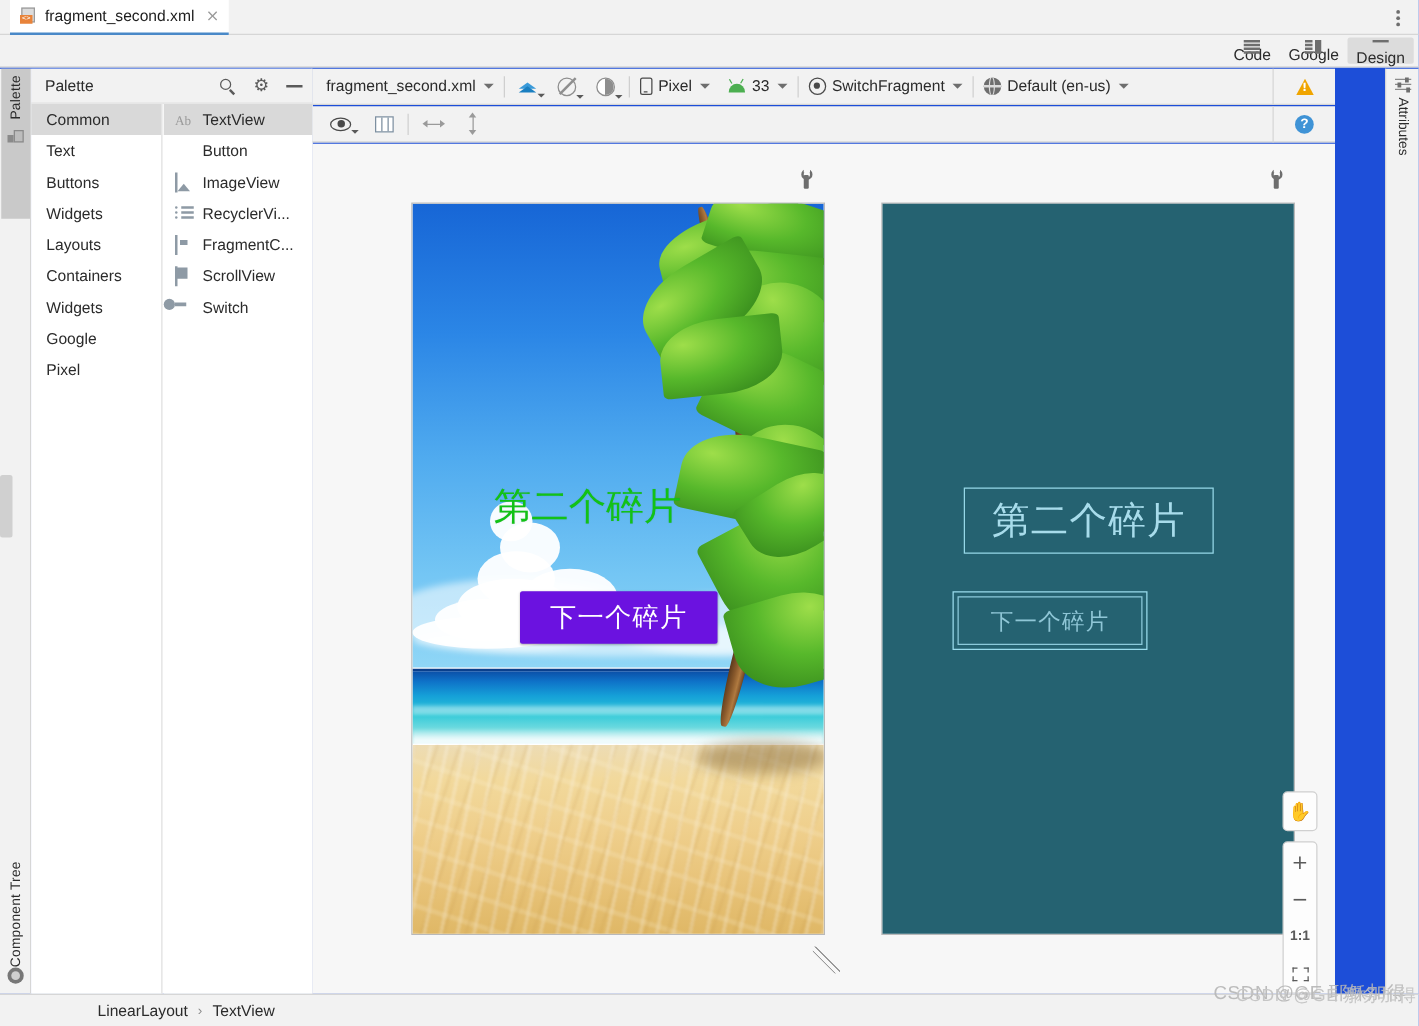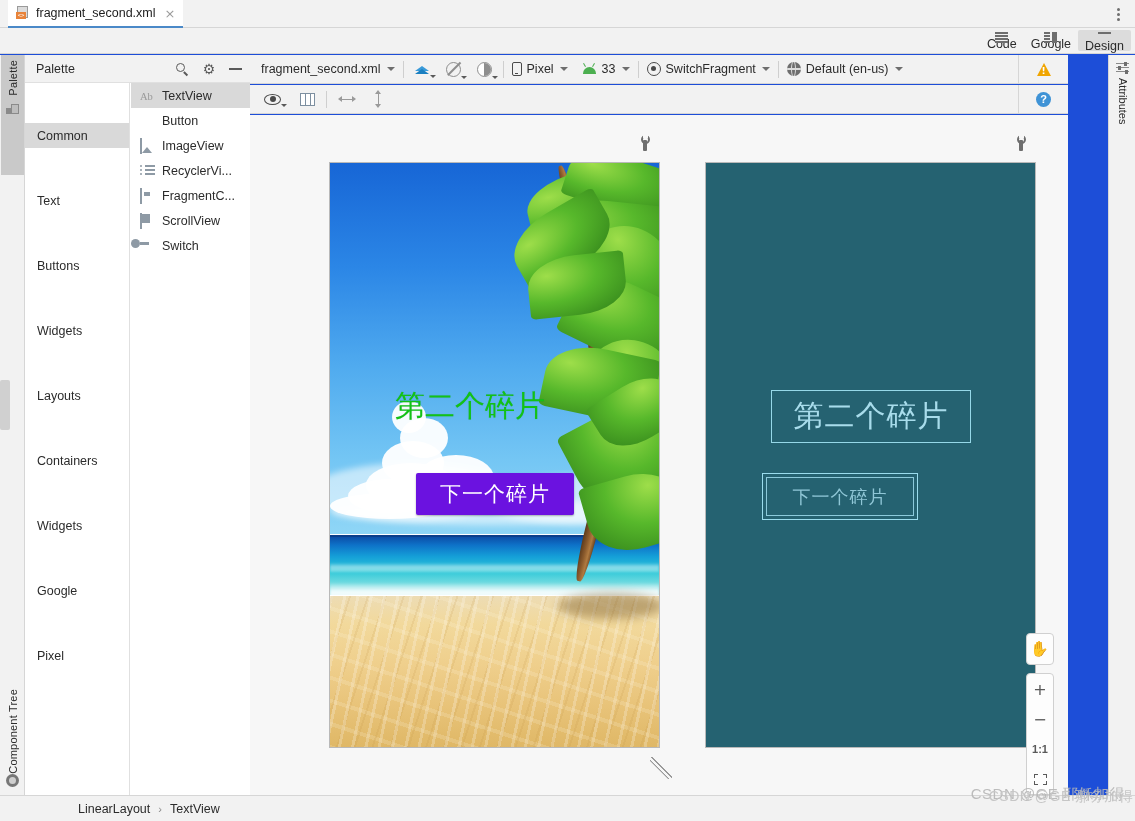--- a/index.html
+++ b/index.html
@@ -121,21 +121,21 @@
   .ico-search .hand { position: absolute; left: 8px; top: 8px; width: 5px; height: 1.6px; background: #5a5a5a; transform: rotate(45deg); transform-origin: left center; }
   .ico-gear { width: 14px; height: 14px; position: relative; color:#5a5a5a; font-size: 14px; line-height: 14px; text-align:center; font-family:"DejaVu Sans", sans-serif;}
   .ico-min { width: 13px; height: 2px; background: #5a5a5a; }
 
   .palcats {
     position: absolute; left: 0; top: 28px; width: 105px; height: 712px;
     background: #ffffff; border-right: 1px solid #e0e0e0;
   }
   .palcat {
     height: 25px; display: flex; align-items: center; padding-left: 12px;
-    font-size: 12.5px; color: #2b2b2b; cursor: pointer; margin-top: 40px;
+    font-size: 12.5px; color: #2b2b2b; cursor: pointer;
   }
   .palcat.sel { background: #d9d9d9; }
 
   .palitems { position: absolute; left: 106px; top: 28px; width: 119px; height: 712px; background: #ffffff; }
   .palitem {
     height: 25px; display: flex; align-items: center; gap: 7px; padding-left: 9px;
     font-size: 12.5px; color: #2b2b2b; cursor: pointer; white-space: nowrap;
   }
   .palitem.sel { background: #d9d9d9; }
   .pi-ico { width: 15px; flex: 0 0 15px; height: 13px; position: relative; }

